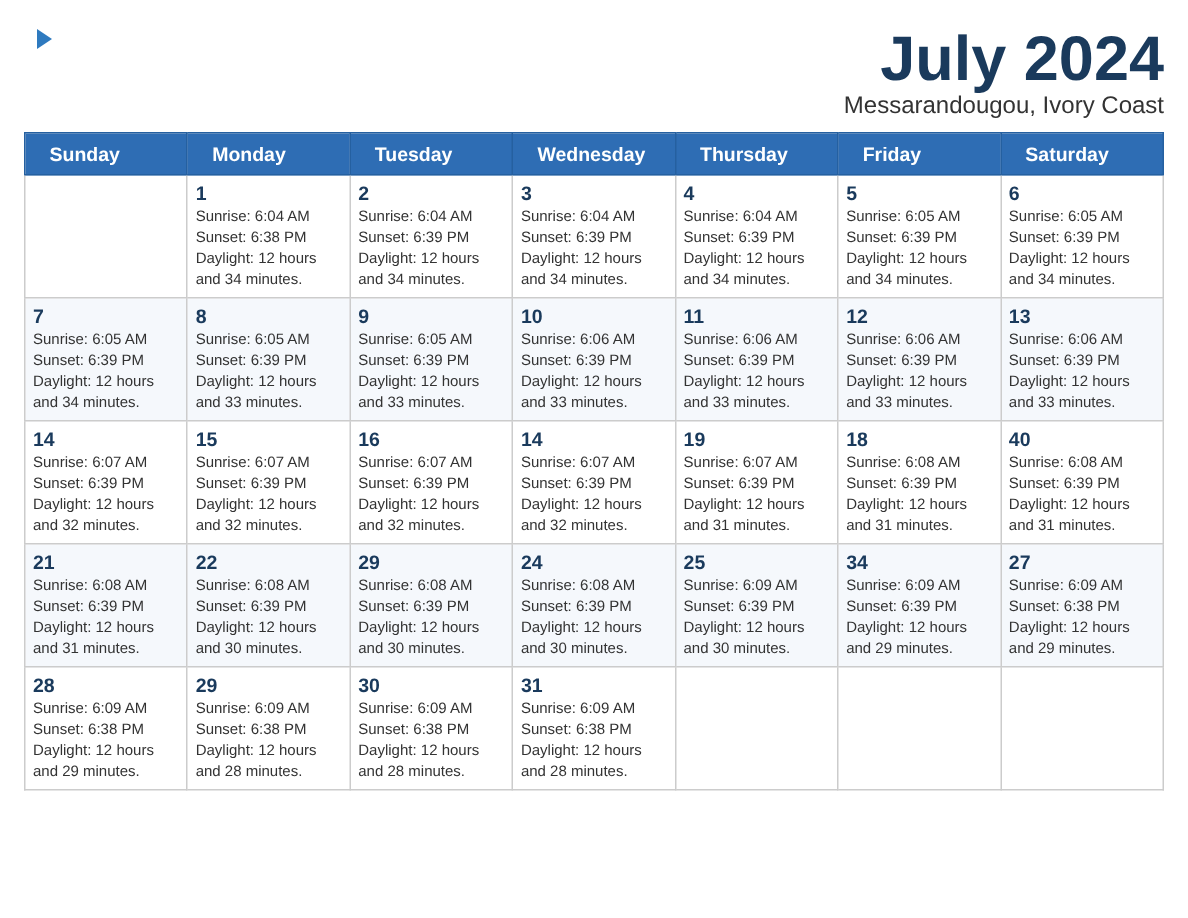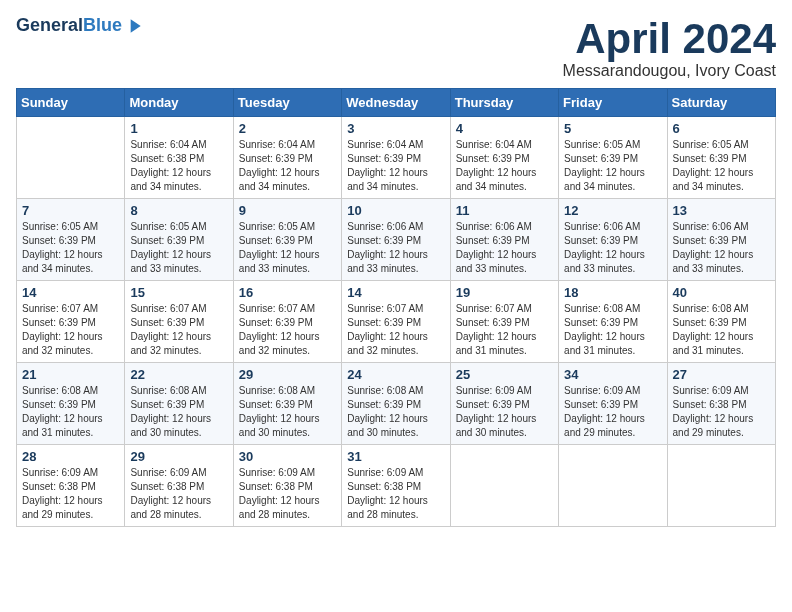--- a/index.html
+++ b/index.html
@@ -52,21 +52,21 @@
     .calendar-table {
       width: 100%;
       border-collapse: collapse;
       border: 1px solid #ccc;
     }
     .calendar-table th {
       background-color: #2e6db4;
       color: #fff;
       font-size: 13px;
       font-weight: bold;
-      padding: 6px 4px;
+      padding: 6px 16px;
       text-align: left;
       border: 1px solid #2560a0;
     }
     .calendar-table td {
       vertical-align: top;
       padding: 4px 5px;
       border: 1px solid #ccc;
       width: 108px;
       min-height: 80px;
       font-size: 10px;
@@ -92,29 +92,28 @@
       background: #f9f9f9;
     }
   </style>
 </head>
 <body>
 
 <div class="header-area">
   <div class="logo">
     <div>
       <div style="display:flex;align-items:center;">
-        <span class="logo-text">General<span>Blue</span></span>
         <svg class="logo-icon" viewBox="0 0 30 30" xmlns="http://www.w3.org/2000/svg">
           <polygon points="10,5 25,15 10,25" fill="#2e7abf"></polygon>
         </svg>
       </div>
     </div>
   </div>
   <div class="title-area">
-    <div class="month-title">April 2024</div>
+    <div class="month-title">July 2024</div>
     <div class="location-title">Messarandougou, Ivory Coast</div>
   </div>
 </div>
 
 <table class="calendar-table">
   <thead>
     <tr>
     <th>Sunday</th>
         <th>Monday</th>
         <th>Tuesday</th>

